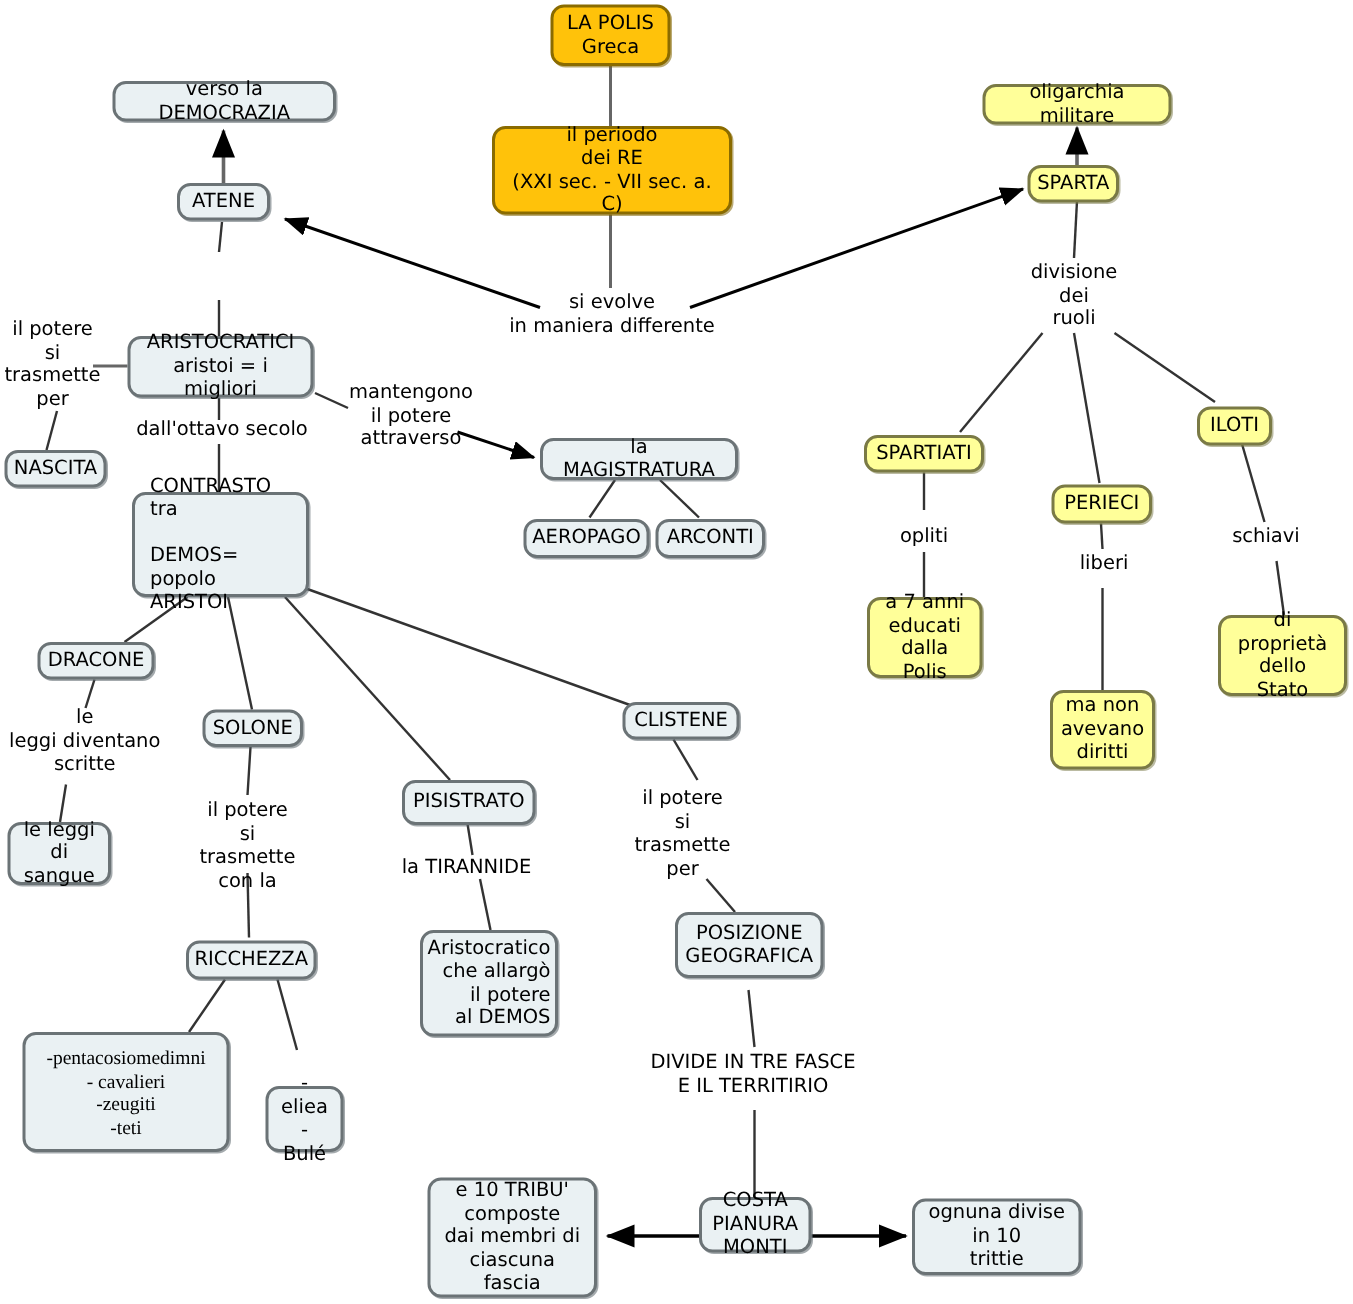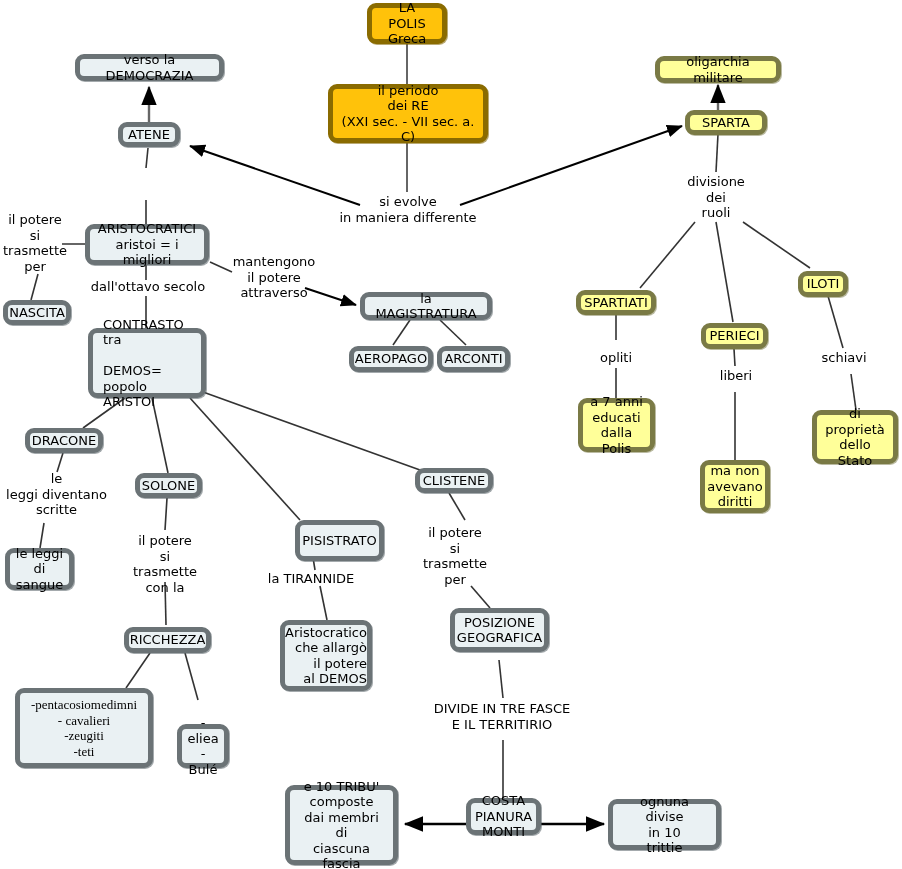--- a/index.html
+++ b/index.html
@@ -7,21 +7,21 @@
   #map{position:relative;width:902px;height:869px;background:#fff;overflow:hidden;}
   #edges{position:absolute;left:0;top:0;width:902px;height:869px;}
 
   .node{
     position:absolute;
     box-sizing:border-box;
     display:flex;
     align-items:center;
     justify-content:center;
     text-align:center;
-    border:5px solid #be185d;
+    border:2px solid #be185d;
     border-radius:9px;
     font-size:13px;
     line-height:15.5px;
     color:#000;
     white-space:pre-line;
     padding:5px 7px;
     z-index:3;
   }
   .blue{background:#eaf1f3;border-color:#6b7376;
         box-shadow:1px 1px 0 rgba(90,100,105,.55);}
@@ -192,21 +192,21 @@
   <div class="node blue" style="left:124px;top:627px;width:87px;height:26px;">RICCHEZZA</div>
 
   <div class="node blue" style="left:15px;top:688px;width:138px;height:80px;font-family:Liberation Serif, serif;">-pentacosiomedimni
 - cavalieri
 -zeugiti
 -teti</div>
 
   <div class="node blue" style="left:177px;top:724px;width:52px;height:44px;">- eliea
 - Bulé</div>
 
-  <div class="node blue" style="left:268px;top:520px;width:89px;height:41px;margin-left:27px;">PISISTRATO</div>
+  <div class="node blue" style="left:268px;top:520px;width:89px;height:30px;">PISISTRATO</div>
 
   <div class="lbl" style="left:265px;top:571px;width:92px;">la TIRANNIDE</div>
 
   <div class="node blue" style="left:280px;top:620px;width:92px;height:71px;text-align:right;">Aristocratico
 che allargò
 il potere
 al DEMOS</div>
 
   <div class="node blue" style="left:415px;top:468px;width:78px;height:25px;">CLISTENE</div>
 
@@ -230,21 +230,21 @@
 dai membri di
 ciascuna
 fascia</div>
 
   <div class="node blue" style="left:608px;top:799px;width:113px;height:51px;">ognuna divise
 in 10
 trittie</div>
 
   <div class="node yellow" style="left:655px;top:56px;width:126px;height:27px;">oligarchia militare</div>
 
-  <div class="node yellow" style="left:685px;top:110px;width:82px;height:25px;">SPARTA</div>
+  <div class="node yellow" style="left:685px;top:110px;width:61px;height:25px;">SPARTA</div>
 
   <div class="lbl" style="left:680px;top:174px;width:72px;">divisione
 dei
 ruoli</div>
 
   <div class="node yellow" style="left:576px;top:290px;width:80px;height:25px;">SPARTIATI</div>
 
   <div class="node yellow" style="left:701px;top:323px;width:67px;height:26px;">PERIECI</div>
 
   <div class="node yellow" style="left:798px;top:271px;width:50px;height:26px;">ILOTI</div>

